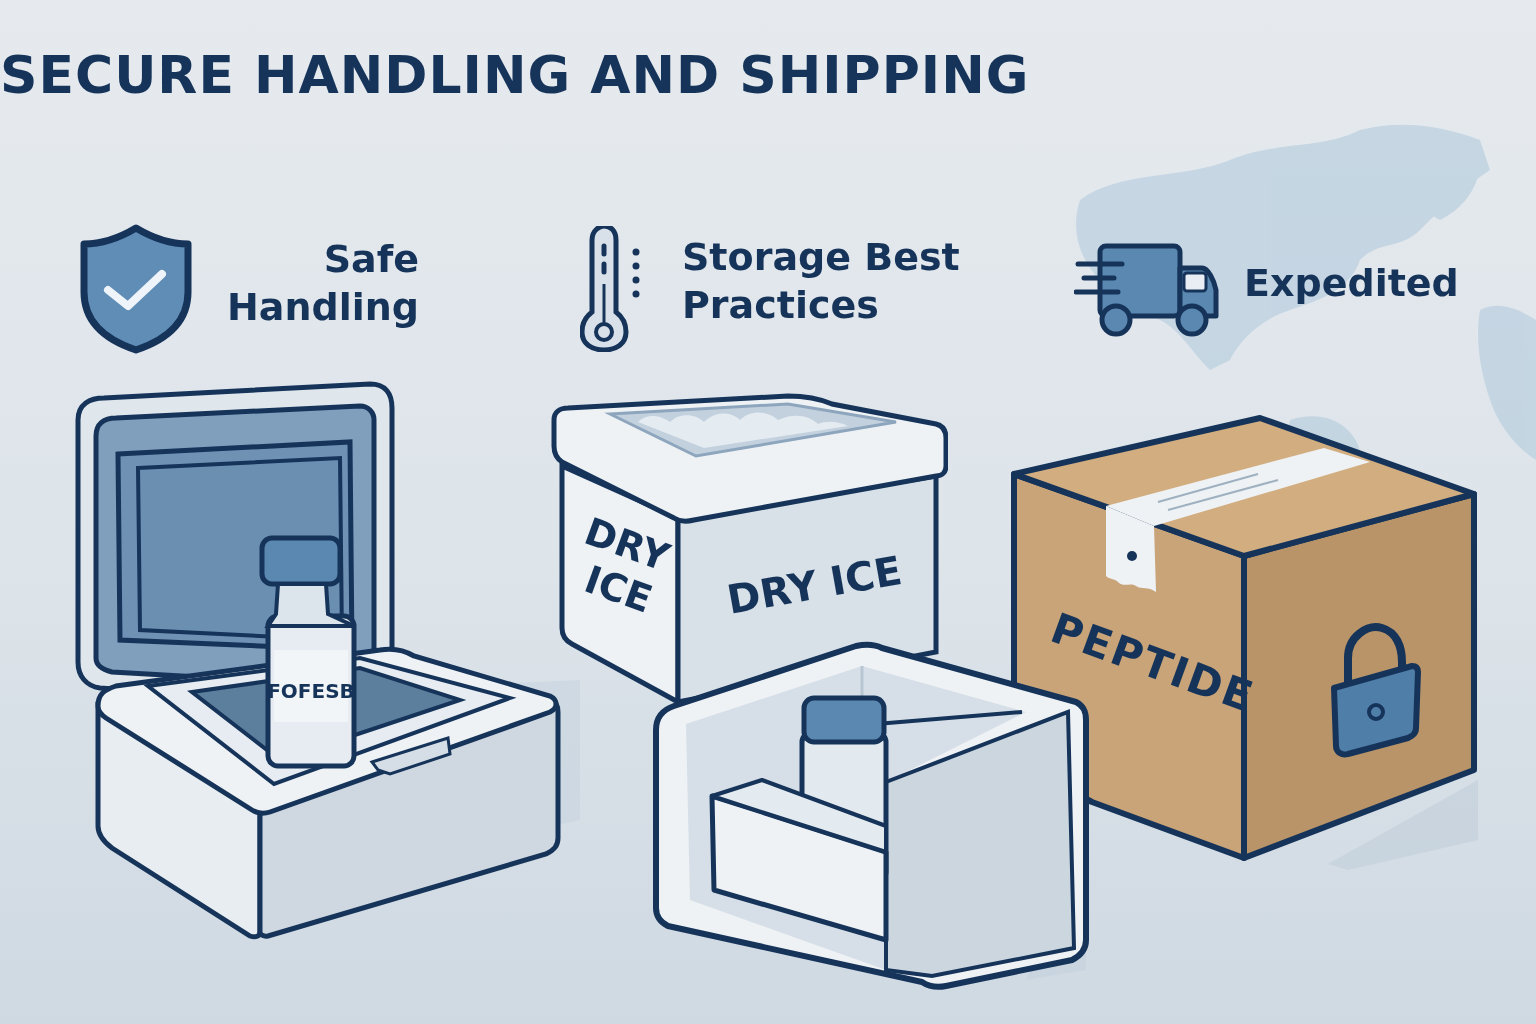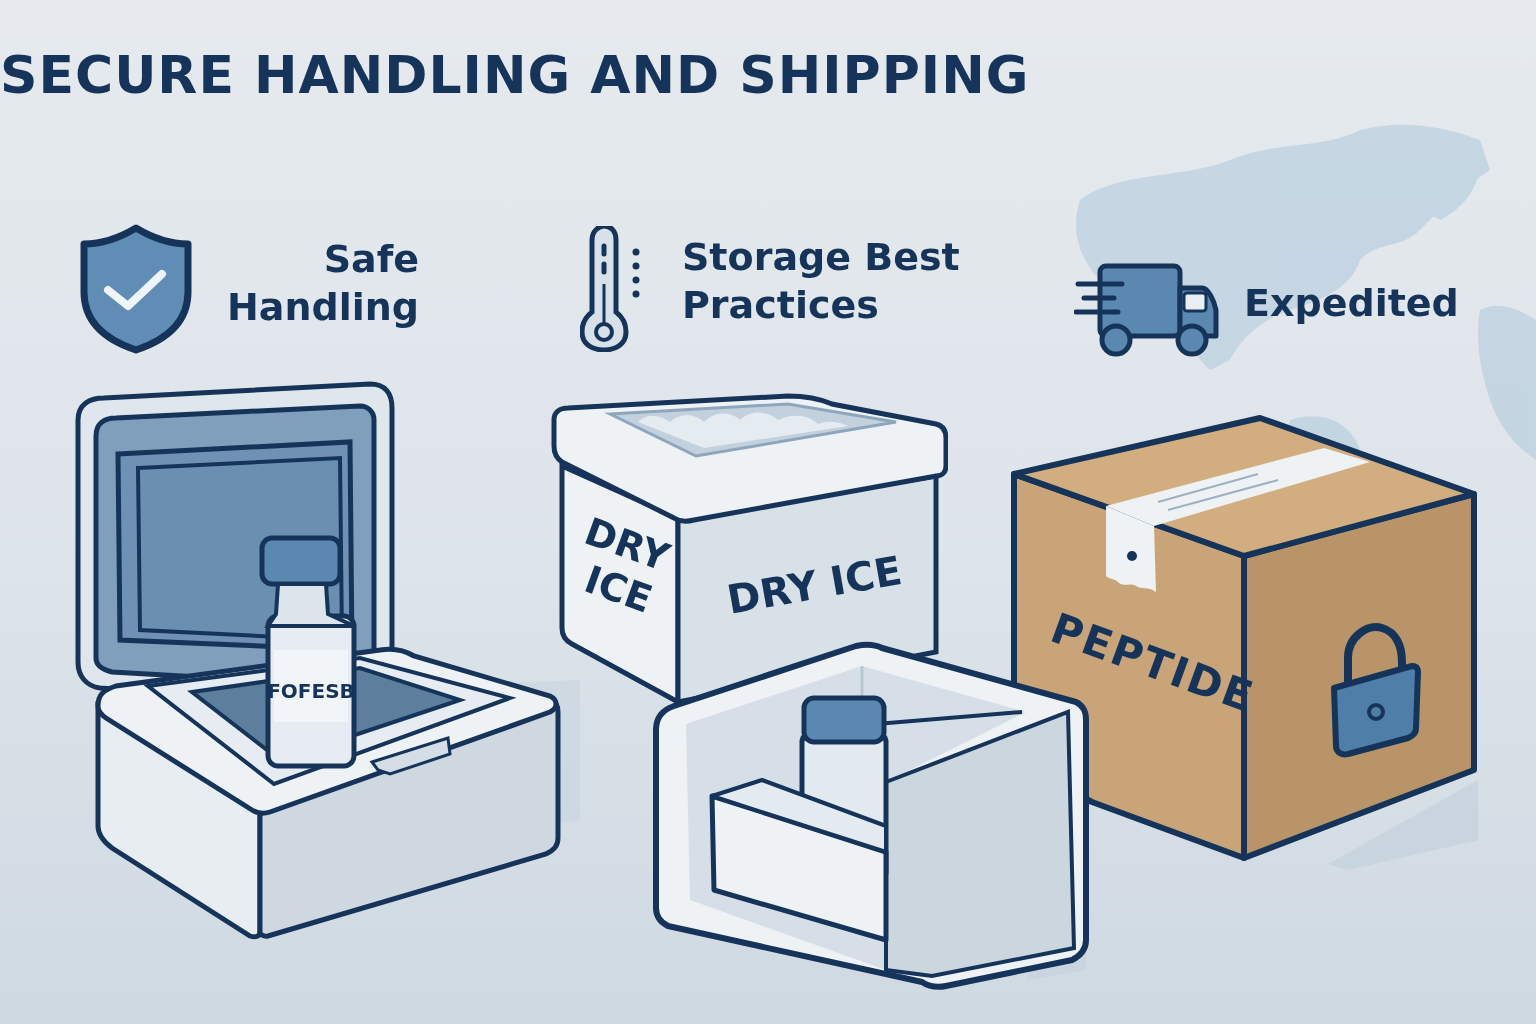--- a/index.html
+++ b/index.html
@@ -55,21 +55,21 @@
     <circle cx="56" cy="40" r="3.5" fill="#16345a"></circle>
     <circle cx="56" cy="54" r="3.5" fill="#16345a"></circle>
     <circle cx="56" cy="68" r="3.5" fill="#16345a"></circle>
   </svg>
   <div class="lbl" style="margin-left:36px;margin-top:-16px;">
     <span>Storage Best</span>
     <span>Practices</span>
   </div>
 </div>
 
-<div class="abs feat" style="left:1074px;top:260px;">
+<div class="abs feat" style="left:1074px;top:240px;">
   <svg width="150" height="100" viewBox="0 0 150 100">
     <rect x="26" y="6" width="80" height="70" rx="6" fill="#5a88b0" stroke="#16345a" stroke-width="5"></rect>
     <path d="M106 28 L128 28 C134 28 140 40 142 50 L142 76 L106 76Z" fill="#5a88b0" stroke="#16345a" stroke-width="5" stroke-linejoin="round"></path>
     <rect x="110" y="33" width="22" height="18" rx="3" fill="#e8eef3" stroke="#16345a" stroke-width="3"></rect>
     <line x1="4" y1="24" x2="48" y2="24" stroke="#16345a" stroke-width="5" stroke-linecap="round"></line>
     <line x1="10" y1="38" x2="40" y2="38" stroke="#16345a" stroke-width="5" stroke-linecap="round"></line>
     <line x1="2" y1="52" x2="44" y2="52" stroke="#16345a" stroke-width="5" stroke-linecap="round"></line>
     <circle cx="42" cy="80" r="14" fill="#5a88b0" stroke="#16345a" stroke-width="5"></circle>
     <circle cx="118" cy="80" r="14" fill="#5a88b0" stroke="#16345a" stroke-width="5"></circle>
   </svg>

